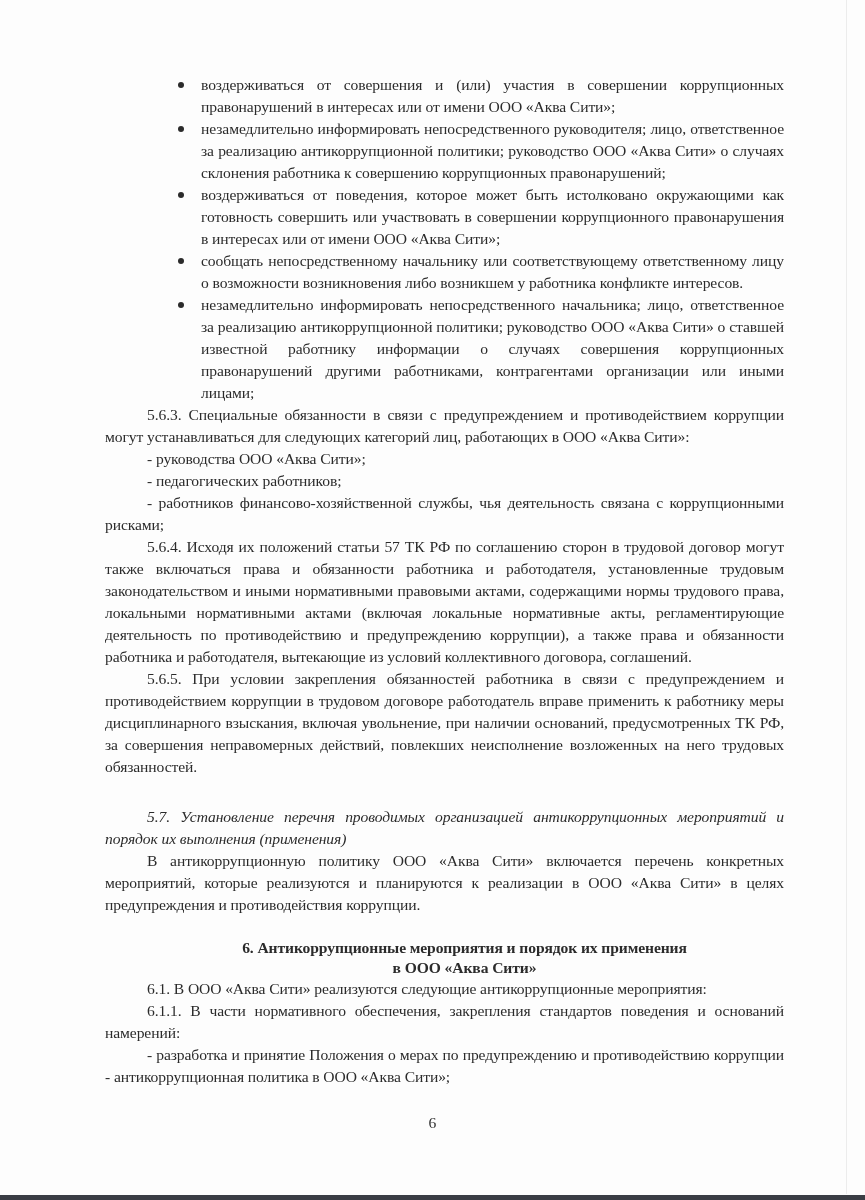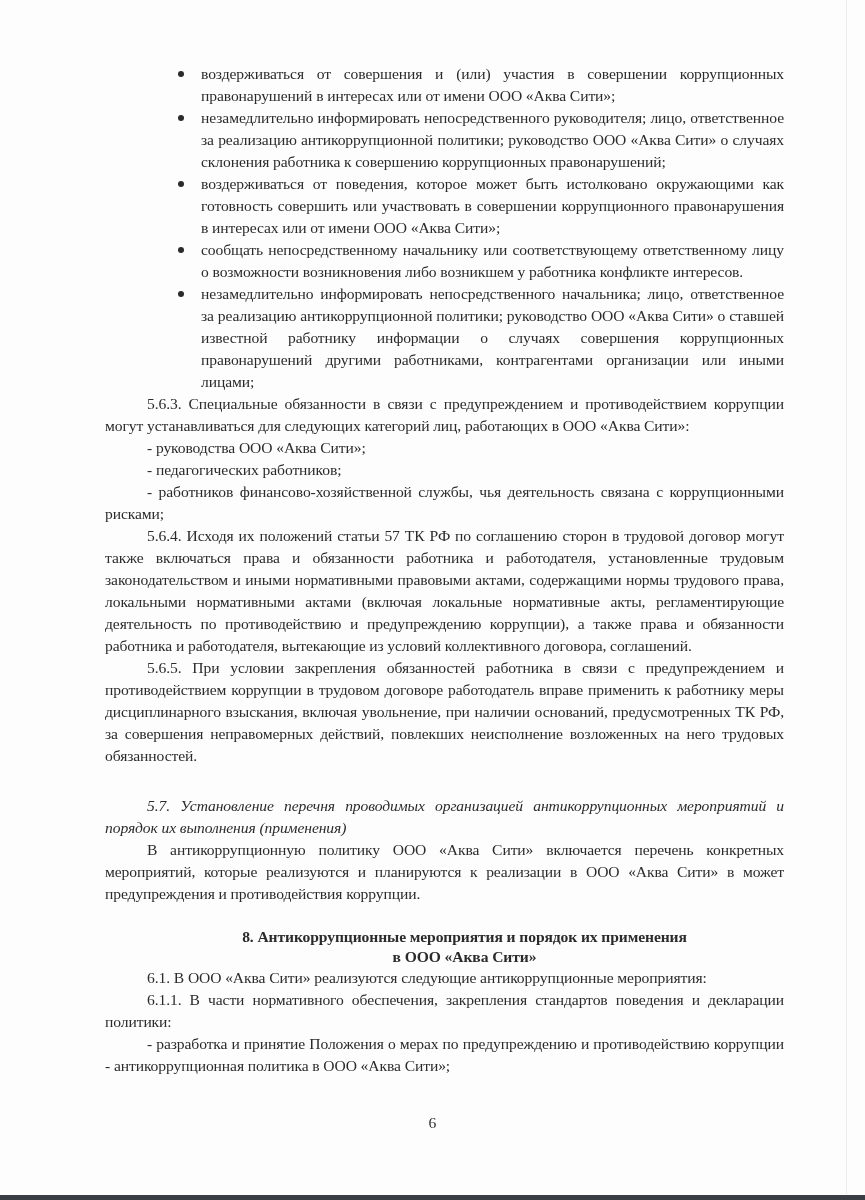--- a/index.html
+++ b/index.html
@@ -6,21 +6,21 @@
   body {
     width: 865px; height: 1200px; position: relative; overflow: hidden;
     background: #ffffff;
     font-family: "Liberation Serif", "DejaVu Serif", serif;
     color: #2b2b2b;
   }
   .page { position: absolute; left: 0; top: 0; width: 865px; height: 1200px; background: #fdfdfd; }
   .edge-line { position: absolute; left: 846px; top: 0; width: 1px; height: 1194px; background: #ececec; }
   .bottom-band { position: absolute; left: 0; top: 1195px; width: 865px; height: 5px; background: #3a3d44; }
   .content {
-    position: absolute; left: 105px; top: 63px; width: 679px;
+    position: absolute; left: 105px; top: 74px; width: 679px;
     font-size: 15.6px; line-height: 22px; text-align: justify;
     letter-spacing: -0.1px;
   }
   .bullets { list-style: none; margin: 0; padding: 0 0 0 96px; }
   .bullets li { position: relative; margin: 0; }
   .bullets li::before {
     content: ""; position: absolute; left: -23px; top: 8px;
     width: 6px; height: 6px; border-radius: 50%; background: #2b2b2b;
   }
   p { margin: 0; }
@@ -54,27 +54,27 @@
     </ul>
 
     <p class="indent">5.6.3. Специальные обязанности в связи с предупреждением и противодействием коррупции могут устанавливаться для следующих категорий лиц, работающих в ООО «Аква Сити»:</p>
     <p class="dash">- руководства ООО «Аква Сити»;</p>
     <p class="dash">- педагогических работников;</p>
     <p class="dash">- работников финансово-хозяйственной службы, чья деятельность связана с коррупционными рисками;</p>
 
     <p class="indent">5.6.4. Исходя их положений статьи 57 ТК РФ по соглашению сторон в трудовой договор могут также включаться права и обязанности работника и работодателя, установленные трудовым законодательством и иными нормативными правовыми актами, содержащими нормы трудового права, локальными нормативными актами (включая локальные нормативные акты, регламентирующие деятельность по противодействию и предупреждению коррупции), а также права и обязанности работника и работодателя, вытекающие из условий коллективного договора, соглашений.</p>
     <p class="indent">5.6.5. При условии закрепления обязанностей работника в связи с предупреждением и противодействием коррупции в трудовом договоре работодатель вправе применить к работнику меры дисциплинарного взыскания, включая увольнение, при наличии оснований, предусмотренных ТК РФ, за совершения неправомерных действий, повлекших неисполнение возложенных на него трудовых обязанностей.</p>
     <p class="indent italic">5.7. Установление перечня проводимых организацией антикоррупционных мероприятий и порядок их выполнения (применения)</p>
-    <p class="indent">В антикоррупционную политику ООО «Аква Сити» включается перечень конкретных мероприятий, которые реализуются и планируются к реализации в ООО «Аква Сити» в может предупреждения и противодействия коррупции.</p>
+    <p class="indent">В антикоррупционную политику ООО «Аква Сити» включается перечень конкретных мероприятий, которые реализуются и планируются к реализации в ООО «Аква Сити» в целях предупреждения и противодействия коррупции.</p>
 
     <div class="heading">
-      <span class="l1">8. Антикоррупционные мероприятия и порядок их применения</span>
+      <span class="l1">6. Антикоррупционные мероприятия и порядок их применения</span>
       <span class="l2">в ООО «Аква Сити»</span>
     </div>
 
     <p class="indent">6.1. В ООО «Аква Сити» реализуются следующие антикоррупционные мероприятия:</p>
-    <p class="indent-sub">6.1.1. В части нормативного обеспечения, закрепления стандартов поведения и декларации политики:</p>
+    <p class="indent-sub">6.1.1. В части нормативного обеспечения, закрепления стандартов поведения и оснований намерений:</p>
     <p class="dash">- разработка и принятие Положения о мерах по предупреждению и противодействию коррупции - антикоррупционная политика в ООО «Аква Сити»;</p>
   </div>
 
   <div class="page-number">6</div>
   <div class="bottom-band"></div>
 </div>
 
 </body></html>

